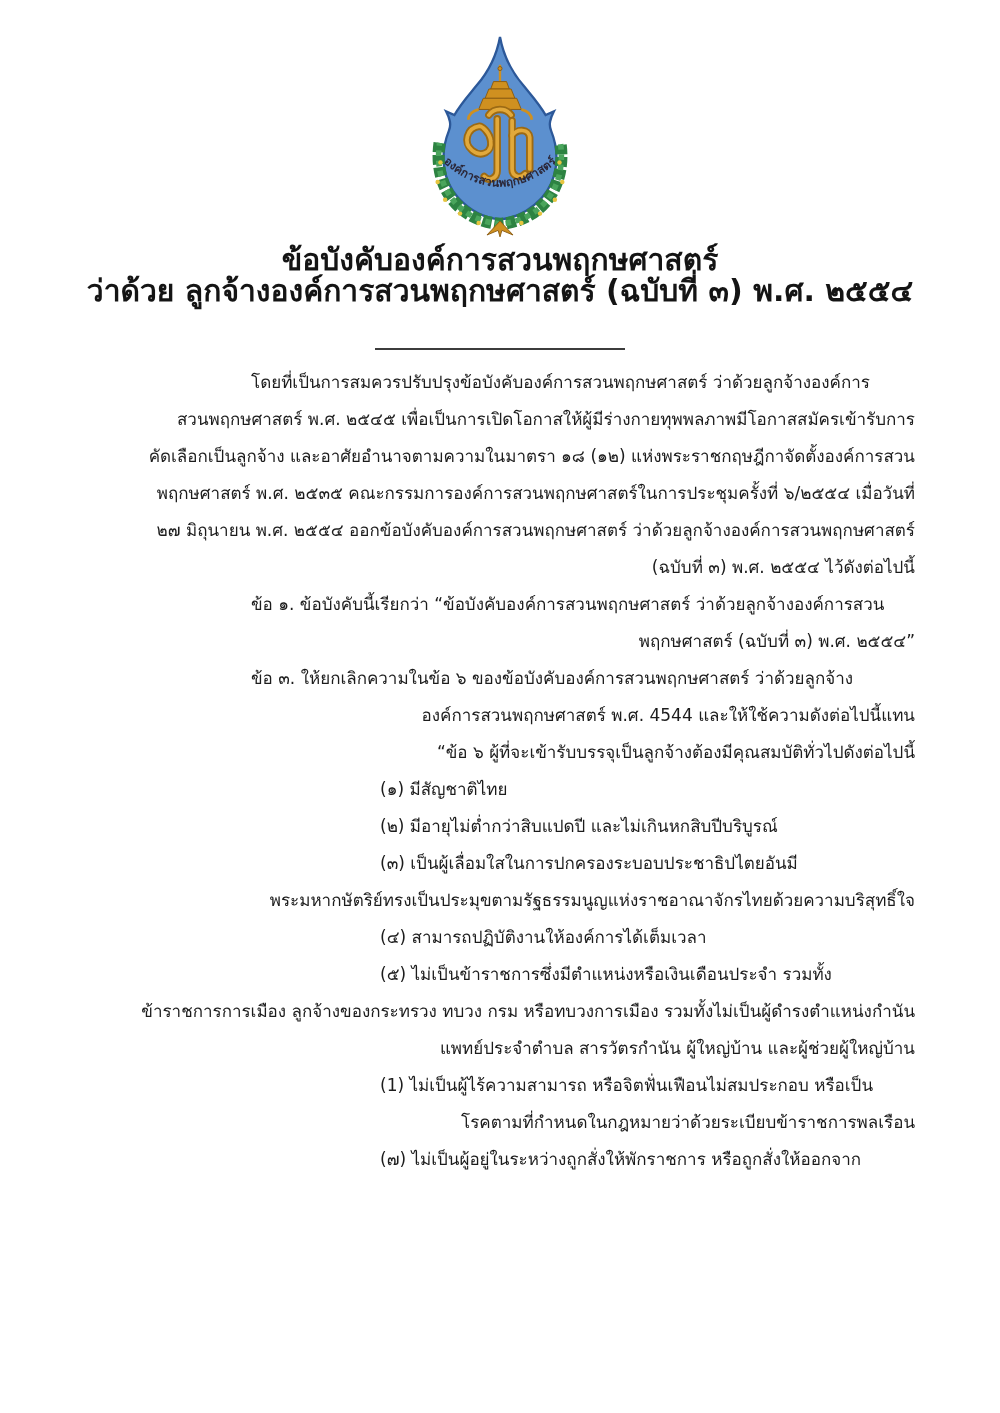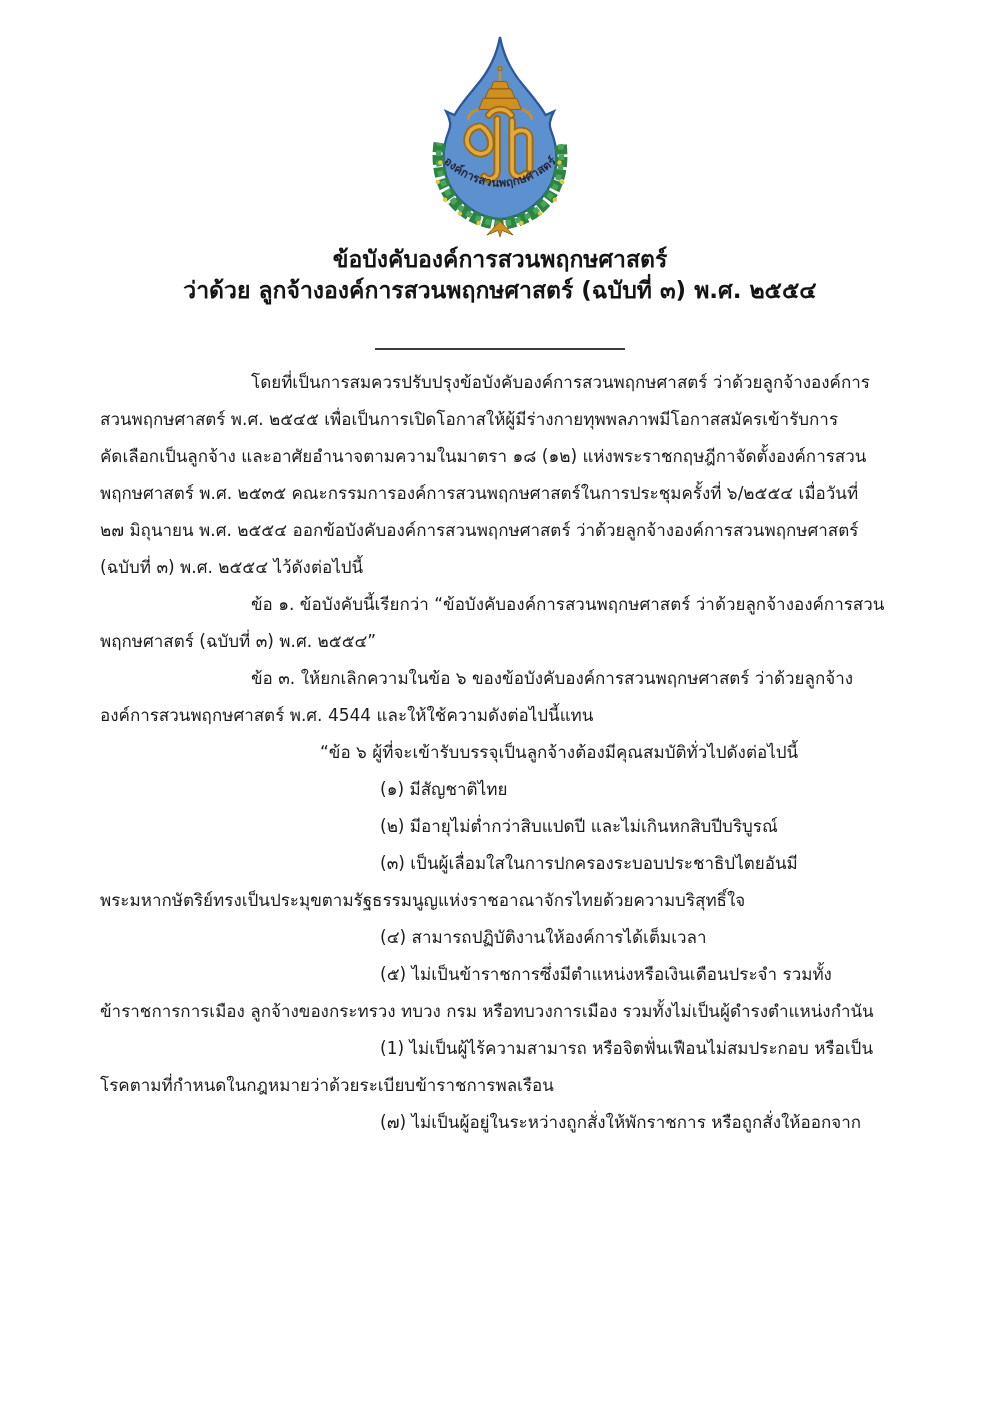--- a/index.html
+++ b/index.html
@@ -14,39 +14,39 @@
   }
   .emblem-wrap{
     width:100%;
     display:flex;justify-content:center;
     padding-top:33px;
   }
   .title-block{
     margin-top:6px;
     text-align:center;
     font-weight:700;
-    font-size:23px;
+    font-size:30px;
     line-height:31px;
     color:#141414;
   }
   .title-divider{
     width:250px;height:2px;
     background:#3c3c3c;
     margin:42px auto 0 auto;
   }
   .doc-body{
     margin:14px 85px 0 100px; 
     font-size:17px;
     line-height:37px;
     color:#1c1c1c;
   }
   .doc-line{white-space:nowrap;}
-  .indent-0{padding-left:0;}
+  .indent-0{padding-left:0;text-align:right;}
   .indent-1{padding-left:151px;}
-  .indent-2{padding-left:220px;}
+  .indent-2{padding-left:220px;text-align:right;}
   .indent-3{padding-left:280px;}
   .gap{margin-top:0;}
 </style>
 </head>
 <body>
 
 <div class="page">
 
   <div class="emblem-wrap">
     <svg width="186" height="205" viewBox="0 0 200 220" xmlns="http://www.w3.org/2000/svg">
@@ -130,18 +130,19 @@
       <div class="doc-line indent-1 gap">ข้อ ๓.  ให้ยกเลิกความในข้อ ๖ ของข้อบังคับองค์การสวนพฤกษศาสตร์ ว่าด้วยลูกจ้าง</div>
       <div class="doc-line indent-0">องค์การสวนพฤกษศาสตร์ พ.ศ. 4544  และให้ใช้ความดังต่อไปนี้แทน</div>
       <div class="doc-line indent-2 gap">“ข้อ ๖  ผู้ที่จะเข้ารับบรรจุเป็นลูกจ้างต้องมีคุณสมบัติทั่วไปดังต่อไปนี้</div>
       <div class="doc-line indent-3 gap">(๑)  มีสัญชาติไทย</div>
       <div class="doc-line indent-3 gap">(๒)  มีอายุไม่ต่ำกว่าสิบแปดปี และไม่เกินหกสิบปีบริบูรณ์</div>
       <div class="doc-line indent-3 gap">(๓)  เป็นผู้เลื่อมใสในการปกครองระบอบประชาธิปไตยอันมี</div>
       <div class="doc-line indent-0">พระมหากษัตริย์ทรงเป็นประมุขตามรัฐธรรมนูญแห่งราชอาณาจักรไทยด้วยความบริสุทธิ์ใจ</div>
       <div class="doc-line indent-3 gap">(๔)  สามารถปฏิบัติงานให้องค์การได้เต็มเวลา</div>
       <div class="doc-line indent-3 gap">(๕)  ไม่เป็นข้าราชการซึ่งมีตำแหน่งหรือเงินเดือนประจำ รวมทั้ง</div>
       <div class="doc-line indent-0">ข้าราชการการเมือง ลูกจ้างของกระทรวง ทบวง กรม หรือทบวงการเมือง รวมทั้งไม่เป็นผู้ดำรงตำแหน่งกำนัน</div>
+      <div class="doc-line indent-0">แพทย์ประจำตำบล สารวัตรกำนัน ผู้ใหญ่บ้าน และผู้ช่วยผู้ใหญ่บ้าน</div>
       <div class="doc-line indent-3 gap">(1)  ไม่เป็นผู้ไร้ความสามารถ หรือจิตฟั่นเฟือนไม่สมประกอบ หรือเป็น</div>
       <div class="doc-line indent-0">โรคตามที่กำหนดในกฎหมายว่าด้วยระเบียบข้าราชการพลเรือน</div>
       <div class="doc-line indent-3 gap">(๗)  ไม่เป็นผู้อยู่ในระหว่างถูกสั่งให้พักราชการ หรือถูกสั่งให้ออกจาก</div>
     </div>
 
 </div>
 
 </body></html>

